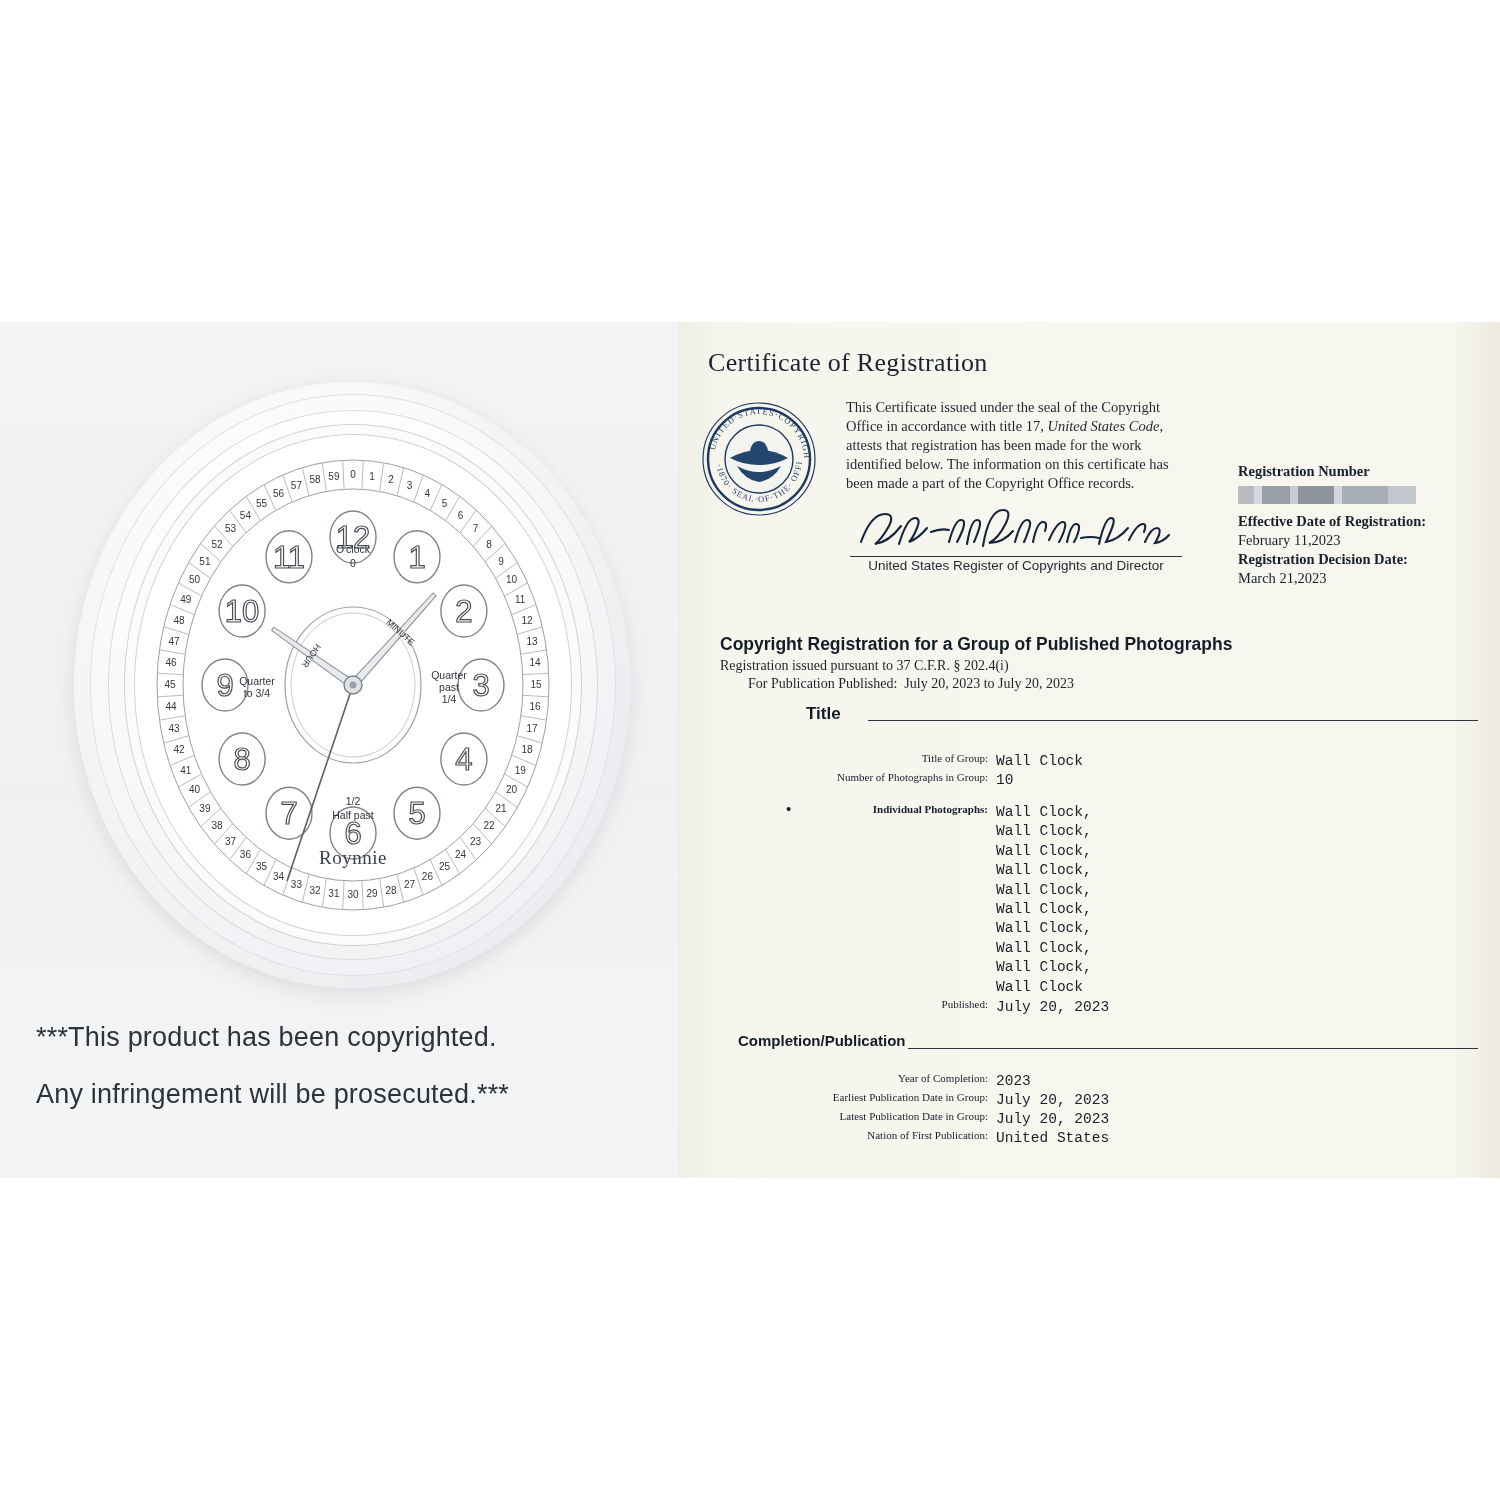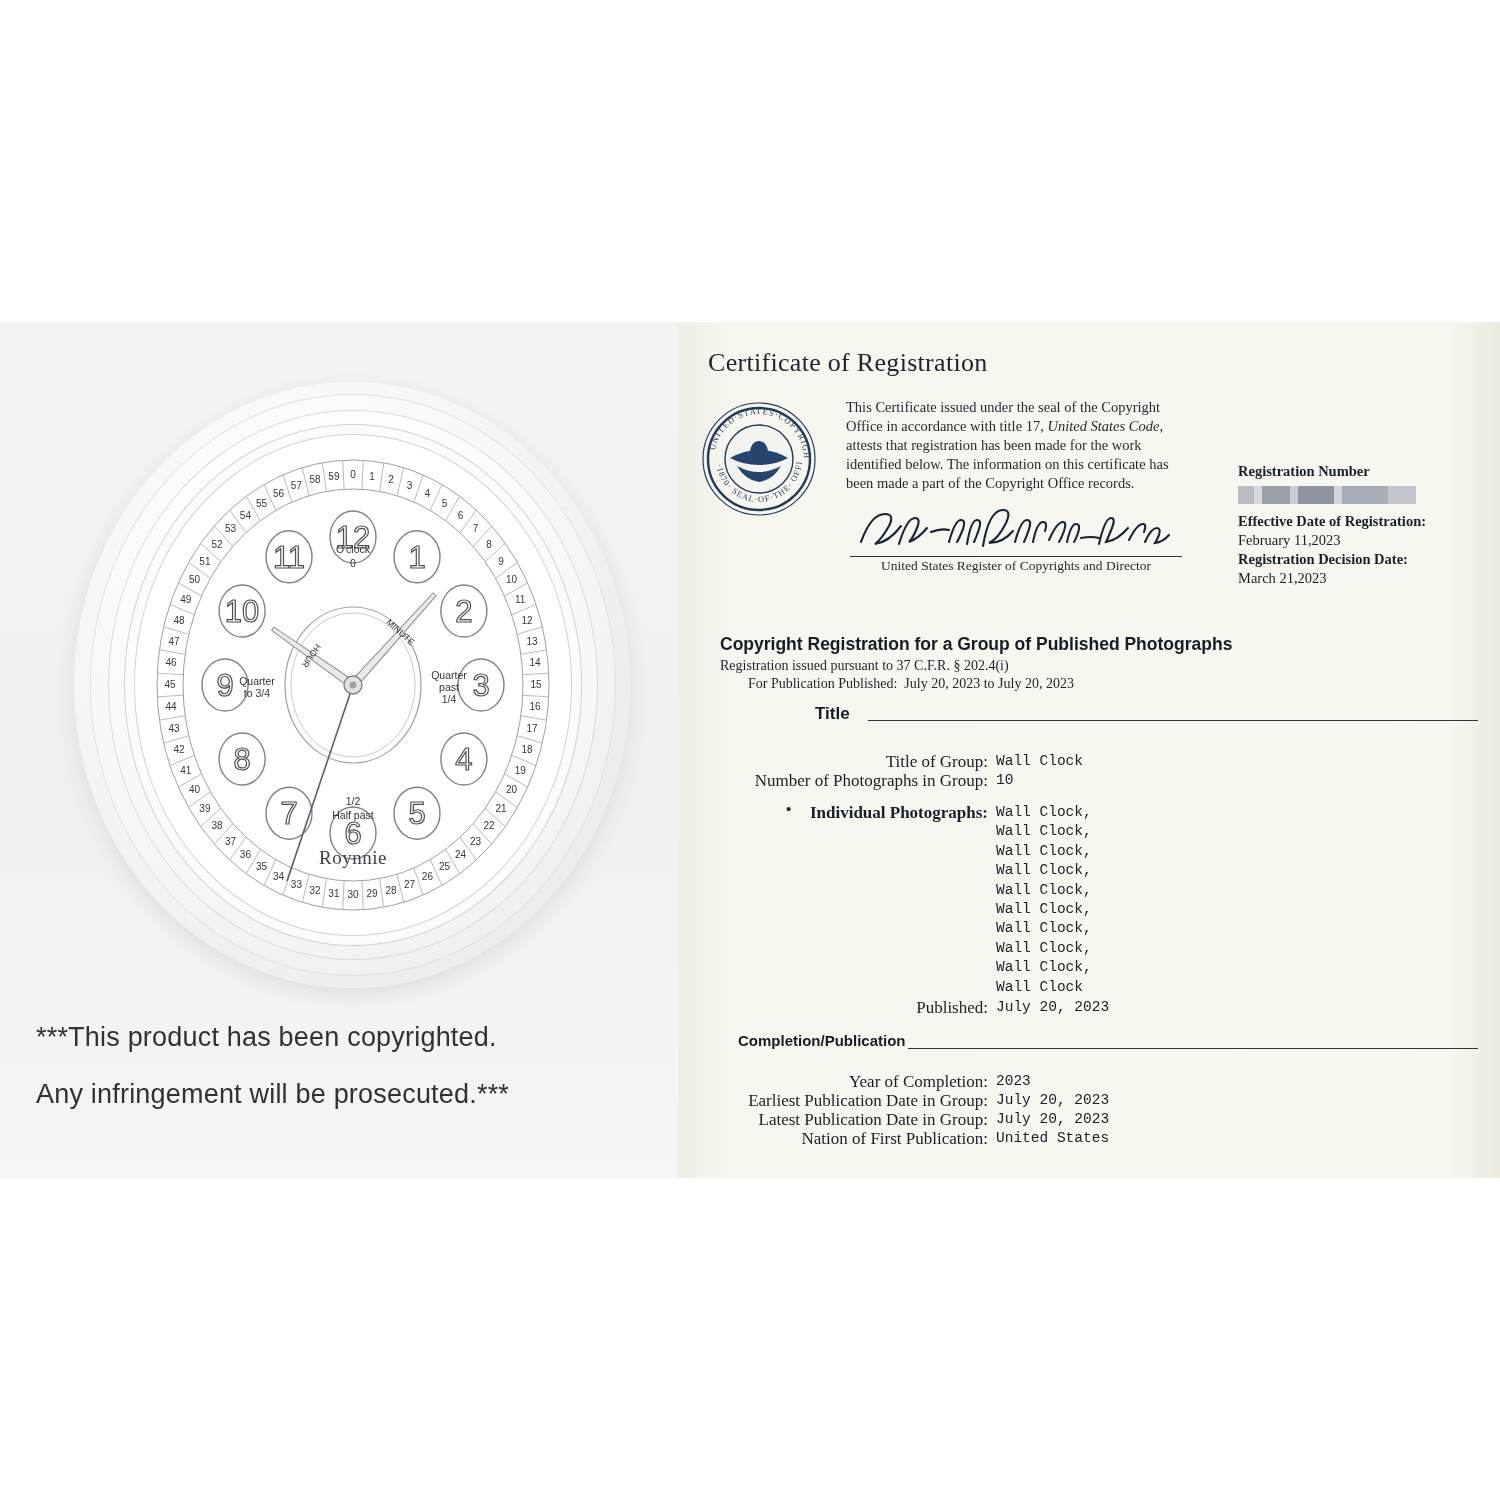--- a/index.html
+++ b/index.html
@@ -67,21 +67,21 @@
   .cert-para{
     position:absolute;left:168px;top:76px;width:348px;
     font-family:"Liberation Serif",serif;font-size:14.5px;line-height:19px;color:#1e2731;
   }
   .cert-para i{font-style:italic;}
   .signature{
     position:absolute;left:175px;top:180px;width:320px;height:52px;
   }
   .sig-caption{
     position:absolute;left:168px;top:236px;width:340px;text-align:center;
-    font-family:Liberation Serif, serif;font-size:13.5px;color:#1e2731;
+    font-family:Liberation Sans, sans-serif;font-size:13.5px;color:#1e2731;
   }
 
   .reg-box{position:absolute;left:560px;top:110px;width:250px;margin-top:31px;}
   .reg-label{font-family:"Liberation Serif",serif;font-weight:bold;font-size:14.5px;color:#16202b;}
   .redact{
     margin:6px 0 8px 0;width:178px;height:18px;
     background:
       linear-gradient(90deg,#b9bcc3 0 16px,#d6d8dd 16px 24px,#9aa0a8 24px 52px,#c9ccd2 52px 60px,
       #8f959e 60px 96px,#d2d5da 96px 104px,#a7adb6 104px 150px,#c3c6cc 150px 178px);
       filter:blur(.6px);
@@ -91,21 +91,21 @@
 
   .hrule{position:absolute;background:#2b3540;height:1px;}
 
   .sec-head{
     position:absolute;font-family:"Liberation Sans",sans-serif;font-weight:bold;color:#141d27;
   }
   .sec-sub{
     position:absolute;font-family:"Liberation Serif",serif;font-size:14px;color:#1b242e;
   }
   .field-label{
-    position:absolute;text-align:right;font-family:"Liberation Serif",serif;font-size:17px;color:#16202b;
+    position:absolute;text-align:right;font-family:"Liberation Serif",serif;font-size:11px;color:#16202b;
   }
   .field-value{
     position:absolute;font-family:Liberation Mono, monospace;font-size:14.5px;color:#16202b;line-height:19.4px;
   }
   .bullet{position:absolute;font-size:15px;color:#16202b;}
 </style>
 </head>
 <body>
 
 <div class="page">
@@ -384,21 +384,21 @@
         <div class="reg-line">March 21,2023</div>
       </div>
 
       <div class="sec-head" style="left:42px;top:312px;font-size:17.5px;">Copyright Registration for a Group of Published Photographs</div>
       <div class="sec-sub" style="left:42px;top:336px;">Registration issued pursuant to 37 C.F.R. § 202.4(i)</div>
       <div class="sec-sub" style="left:70px;top:354px;">
         <span>For Publication Published:</span>
         &nbsp;<span>July 20, 2023 to July 20, 2023</span>
       </div>
 
-      <div class="sec-head" style="left:137px;top:382px;font-size:17px;">Title</div>
+      <div class="sec-head" style="left:128px;top:382px;font-size:17px;">Title</div>
       <div class="hrule" style="left:190px;top:398px;width:610px;"></div>
 
       <div class="field-label" style="left:120px;top:430px;width:190px;">Title of Group:</div>
       <div class="field-value" style="left:318px;top:430px;">Wall Clock</div>
 
       <div class="field-label" style="left:60px;top:449px;width:250px;">Number of Photographs in Group:</div>
       <div class="field-value" style="left:318px;top:449px;">10</div>
 
       <div class="bullet" style="left:108px;top:478px;">•</div>
       <div class="field-label" style="left:126px;top:481px;width:184px;font-weight:bold;">Individual Photographs:</div>

